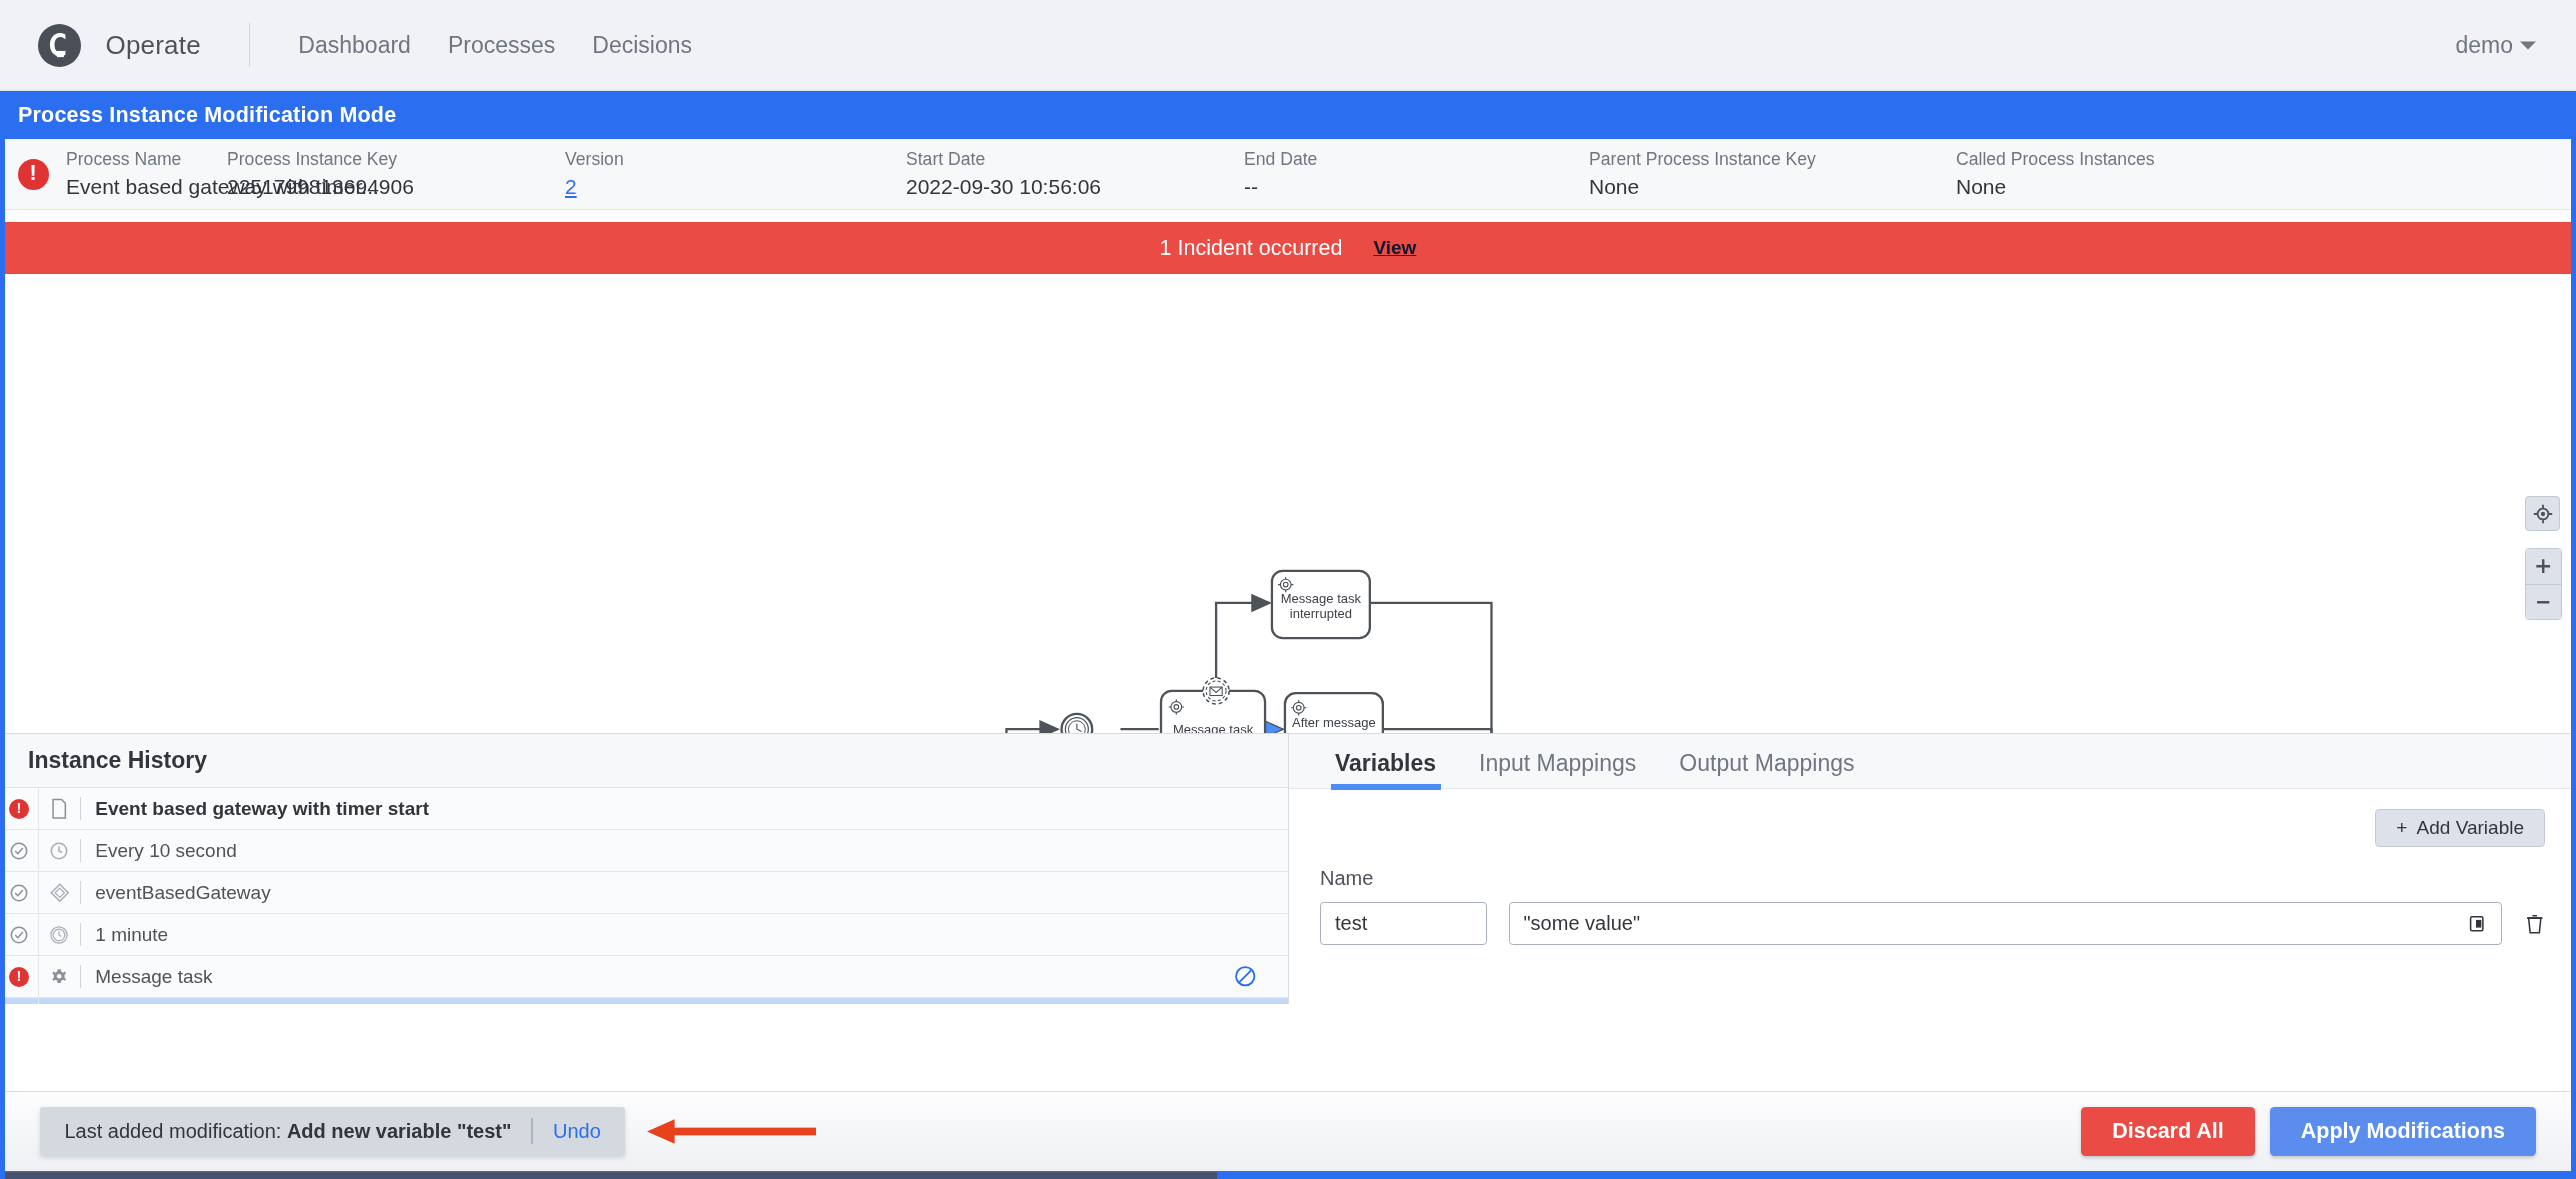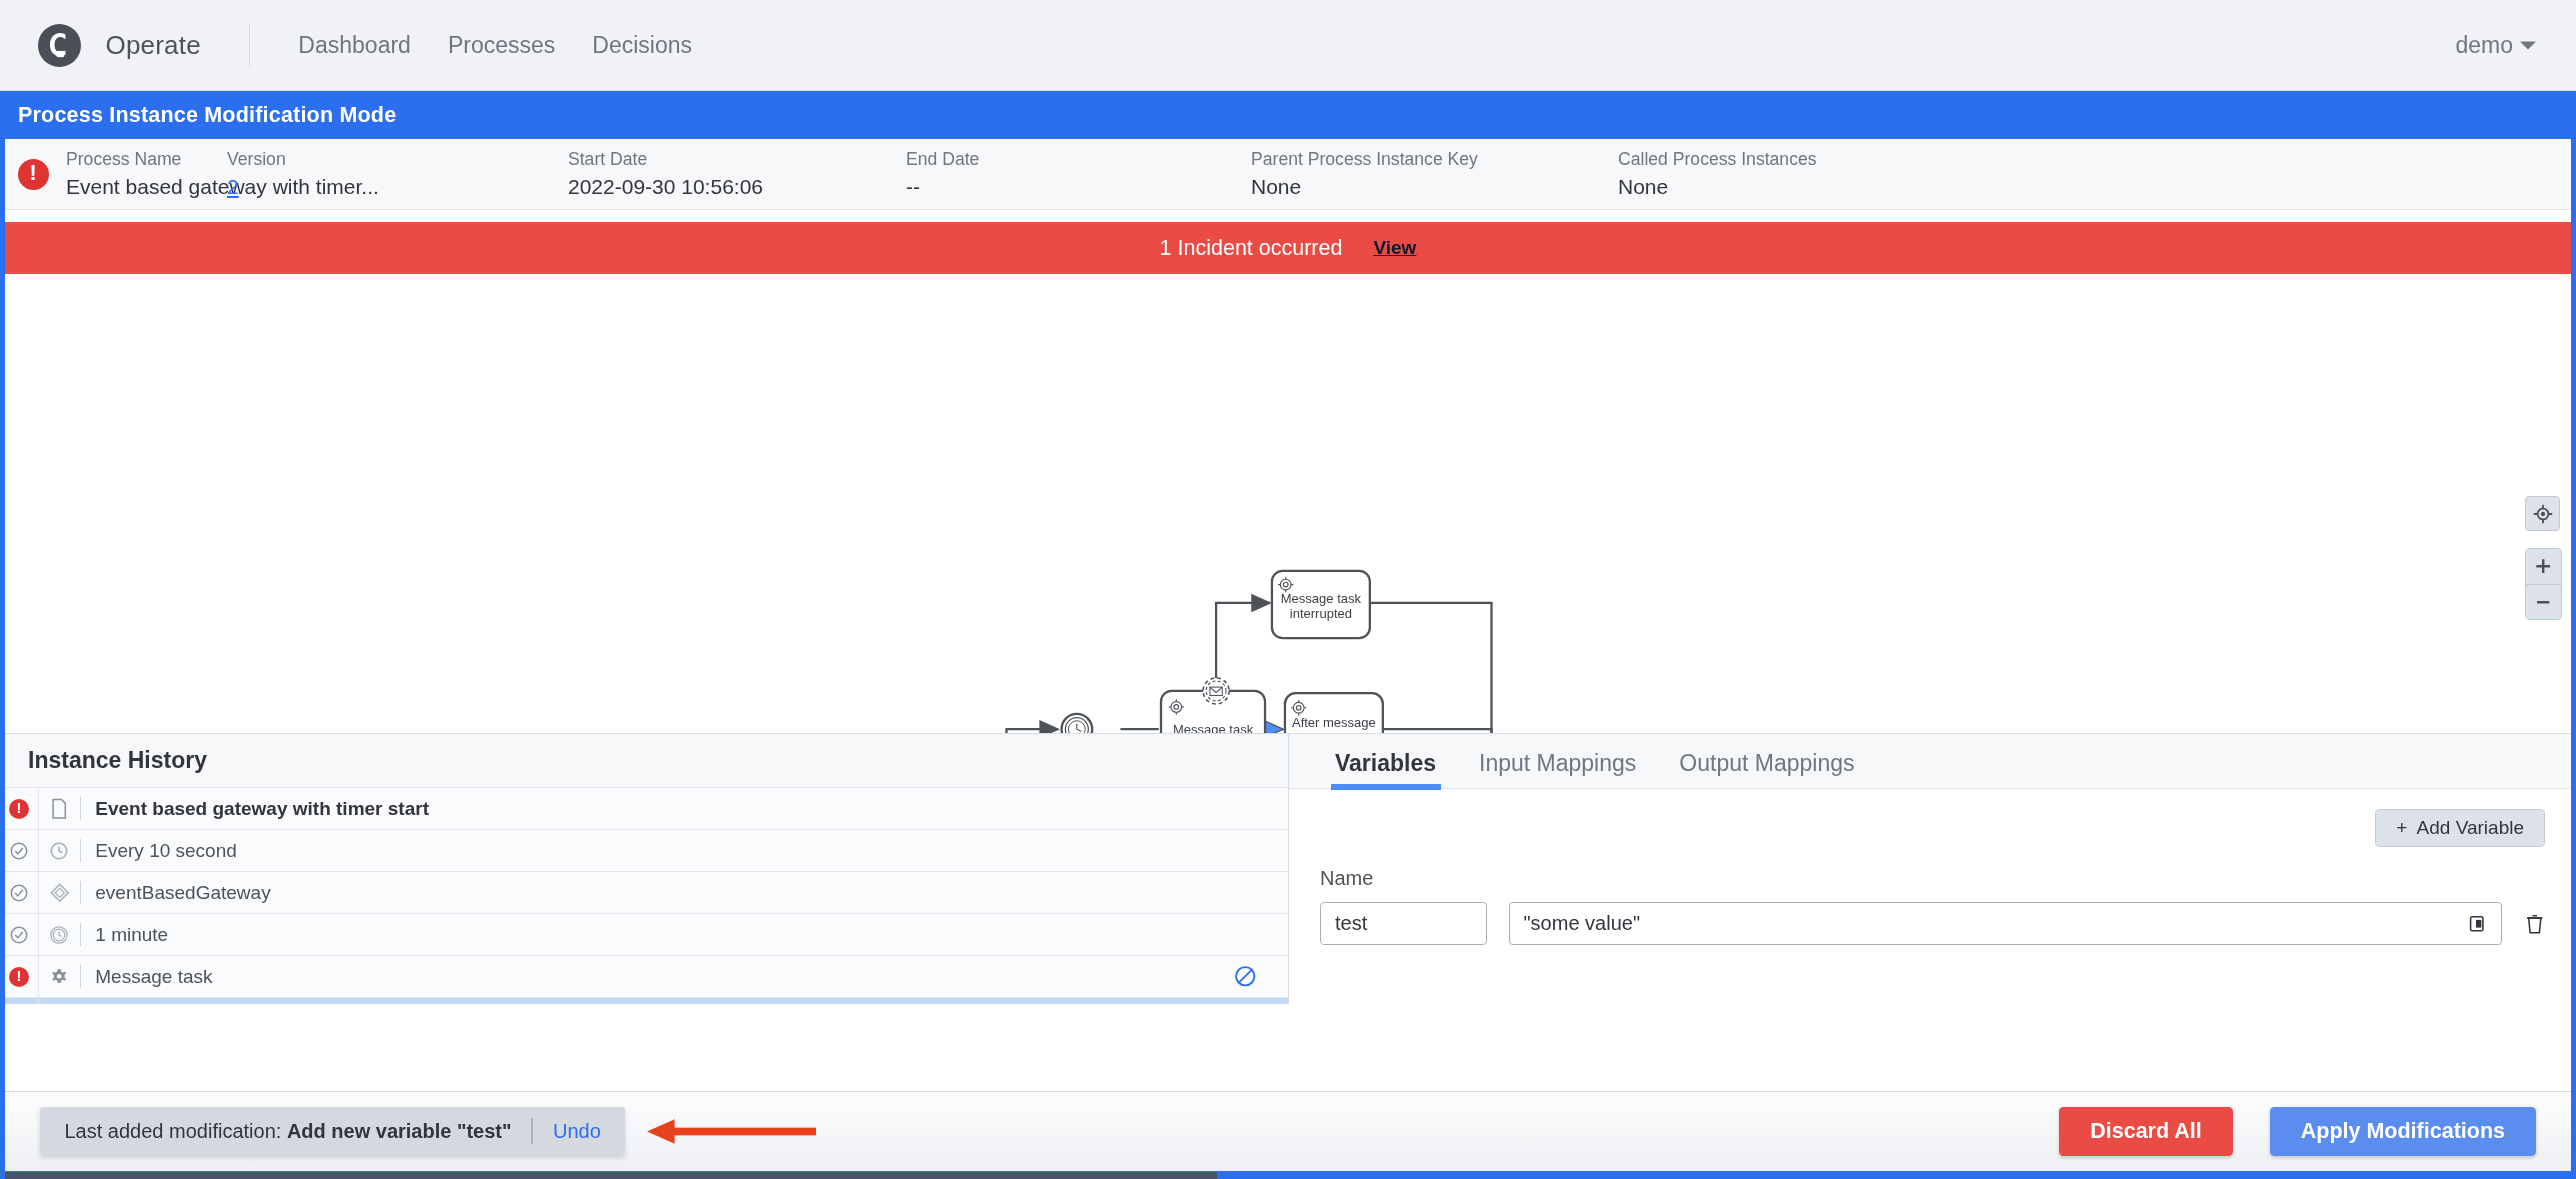--- a/index.html
+++ b/index.html
@@ -165,21 +165,21 @@
   }
   .mod-notif {
     background: #d4d9e0; border-radius: 3.1px; box-shadow: 0 2.3px 5.4px rgba(0,0,0,.14);
     height: 48px; display:flex; align-items:center; padding: 0 24.5px; gap: 20px;
   }
   .mod-notif-text { font-size: 20px; color: #32353b; }
   .mod-notif-text b { font-weight: bold; }
   .mod-sep { width: 1.5px; height: 26px; background: #aeb5bf; }
   .undo-link { font-size: 20px; color: #2b6ef0; cursor:pointer; }
   .arrow-annot { margin-left: 21.5px; display:flex; align-items:center; }
-  .footer-actions { display:flex; align-items:center; gap: 37px; }
+  .footer-actions { display:flex; align-items:center; gap: 15px; }
   .btn {
     border-radius: 4.6px; font-size: 21.5px; font-weight: bold; color:#fff;
     padding: 12.3px 31px; cursor:pointer; box-shadow: 0 1.5px 3.8px rgba(0,0,0,.18);
   }
   .btn.discard { background: #ea4b44; }
   .btn.apply { background: #5b8def; }
 
   
   .browser-edge { position:absolute; left:0; right:0; bottom:0; height: 9.2px; background: #2b6ef0; }
   .edge-left { position:absolute; left:0; top:91px; bottom:0; width: 4.6px; background:#2b6ef0; }
@@ -218,20 +218,24 @@
   </div>
 
   <div class="inst-header">
     <div class="state-icon">
       <div class="circ-err">!</div>
     </div>
     <div class="meta-cols">
       <div class="meta-col" style="width:161px">
         <span class="meta-label">Process Name</span>
         <span class="meta-value">Event based gateway with timer...</span>
+      </div>
+      <div class="meta-col" style="width:338px">
+        <span class="meta-label">Process Instance Key</span>
+        <span class="meta-value">2251799813694906</span>
       </div>
       <div class="meta-col" style="width:341px">
         <span class="meta-label">Version</span>
         <span class="meta-value link">2</span>
       </div>
       <div class="meta-col" style="width:338px">
         <span class="meta-label">Start Date</span>
         <span class="meta-value">2022-09-30 10:56:06</span>
       </div>
       <div class="meta-col" style="width:345px">

